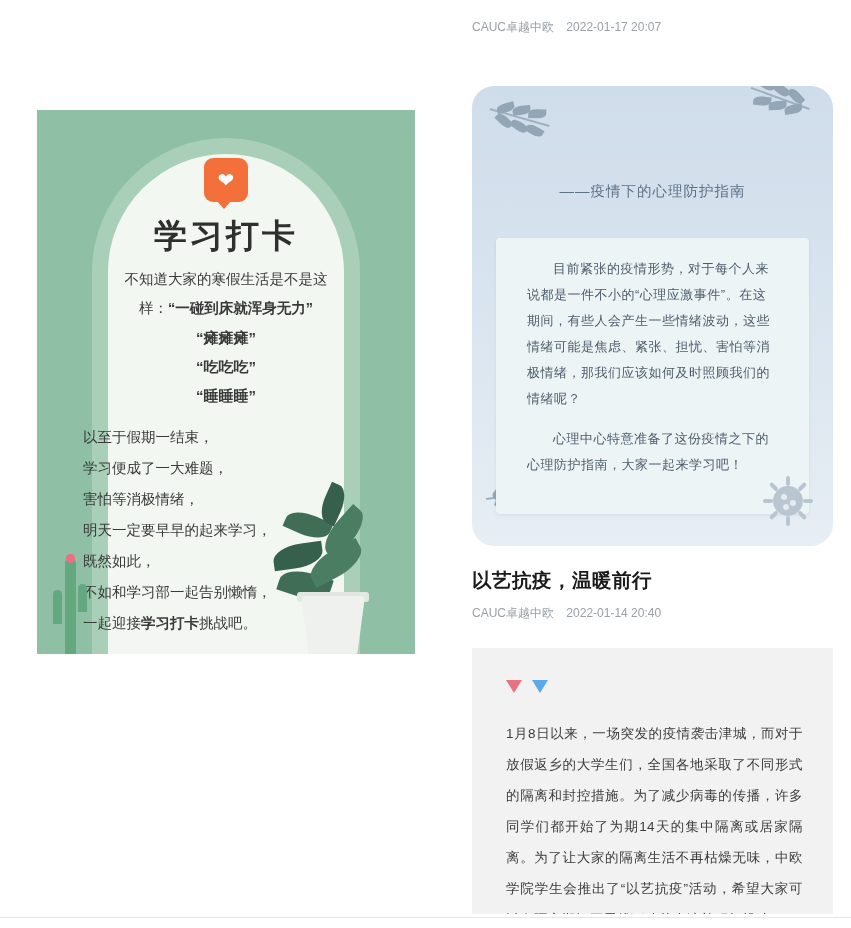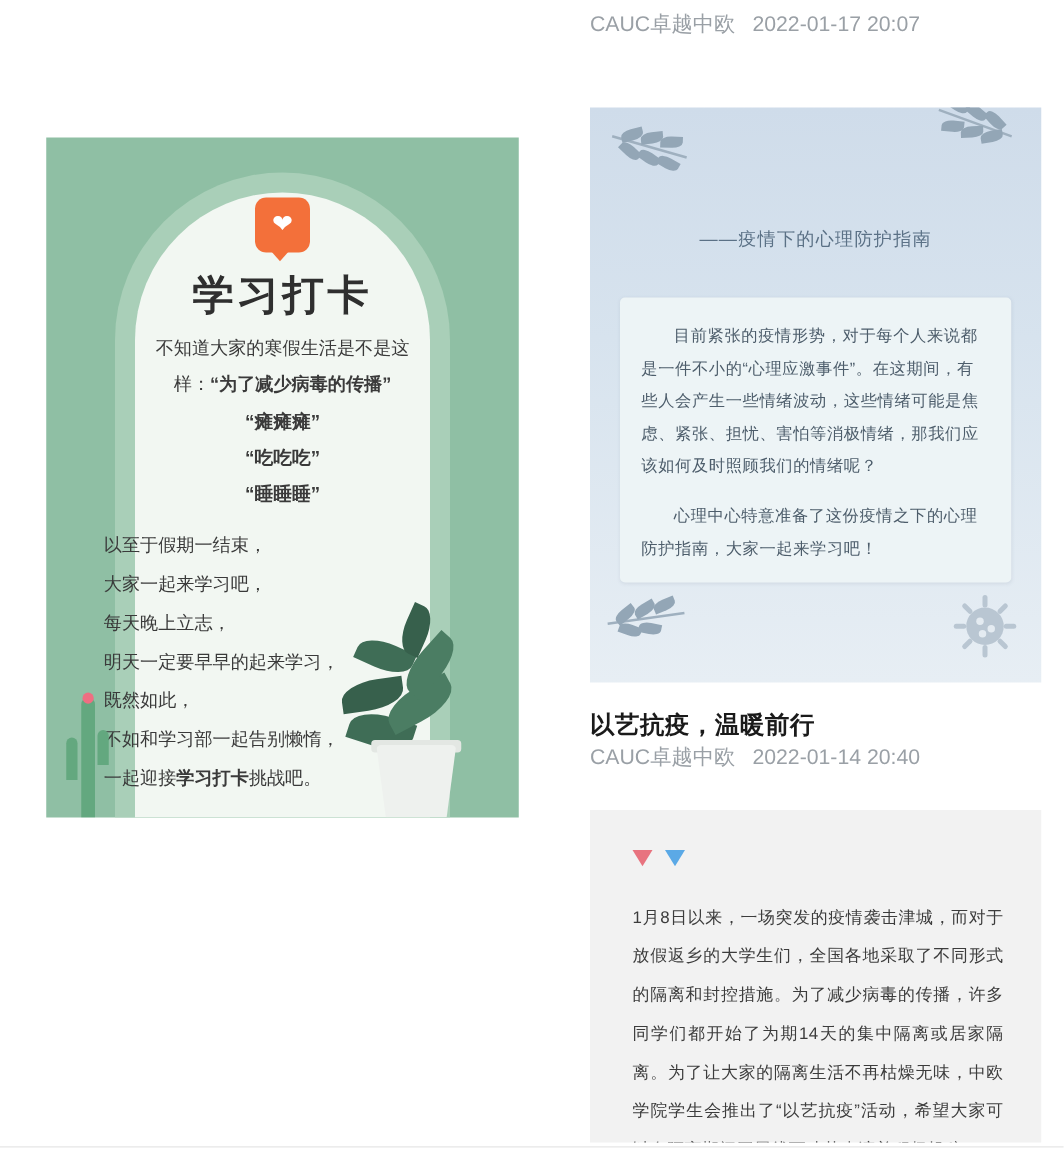--- a/index.html
+++ b/index.html
@@ -170,50 +170,52 @@
     width: 399px; height: 928px;
   }
   .article-title {
     font-size: 19.5px;
     font-weight: bold;
     color: #1a1a1a;
     letter-spacing: 0.5px;
     line-height: 28px;
   }
   .meta-row {
-    font-size: 17px;
+    margin-top: 11px;
+    font-size: 12px;
     color: #8b8b8b;
   }
   .meta-author { color: #9aa0a6; }
   .meta-date { color: #9aa0a6; margin-left: 9px; }
 
   .art1 { position: absolute; left: 20px; top: 8px; width: 361px; }
   .card1 {
     position: absolute;
     left: 20px; top: 86px;
     width: 361px; height: 460px;
     background: linear-gradient(180deg,#cfdcea 0%, #d7e3ee 40%, #e7eef4 100%);
     overflow: hidden;
+    border-radius: 22px;
   }
   .card1 .banner-title {
     position: absolute;
     left: 0; right: 0; top: 96px;
     text-align: center;
     font-size: 14.5px;
     color: #5b7186;
     letter-spacing: 1px;
   }
   .card1 .note {
     position: absolute;
     left: 24px; top: 152px;
-    width: 313px; height: 228px;
+    width: 313px; height: 276px;
     background: #edf4f6;
     border-radius: 4px;
     box-shadow: 0 1px 3px rgba(90,110,130,0.12);
-    padding: 18px 17px;
+    padding: 18px 31px;
   }
   .card1 .note p {
     margin: 0 0 14px 0;
     font-size: 13px;
     line-height: 26px;
     color: #4d5d6b;
     text-indent: 2em;
     letter-spacing: 0.5px;
   }
   .card1 .note p:last-child { margin-bottom: 0; }
@@ -299,30 +301,30 @@
       <div class="arch-inner"></div>
 
       <div class="badge">
         <span class="badge-heart">❤</span>
       </div>
 
       <div class="poster-title">学习打卡</div>
 
       <div class="poster-body">
         <span class="lead">不知道大家的寒假生活是不是这</span>
-        <span>样：</span><span class="quote">“为了减少病毒的传播”</span>
+        <span>样：</span><span class="quote">“一碰到床就浑身无力”</span>
         <span class="small-q">“瘫瘫瘫”</span>
         <span class="small-q">“吃吃吃”</span>
         <span class="small-q">“睡睡睡”</span>
       </div>
 
       <div class="poster-body2">
         <div>以至于假期一结束，</div>
-        <div>大家一起来学习吧，</div>
-        <div>每天晚上立志，</div>
+        <div>学习便成了一大难题，</div>
+        <div>害怕等消极情绪，</div>
         <div>明天一定要早早的起来学习，</div>
         <div>既然如此，</div>
         <div>不如和学习部一起告别懒惰，</div>
         <div>
           <span>一起迎接</span><b>学习打卡</b><span>挑战吧。</span>
         </div>
       </div>
 
       <div class="cactus">
         <div class="stem"></div>

